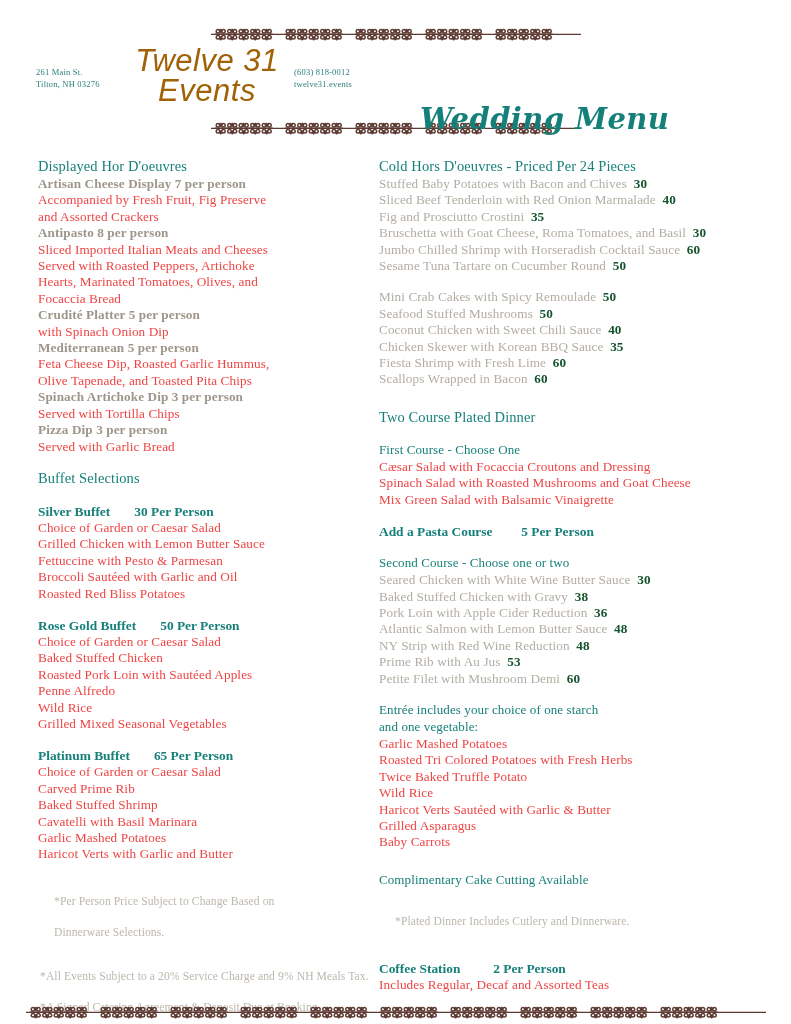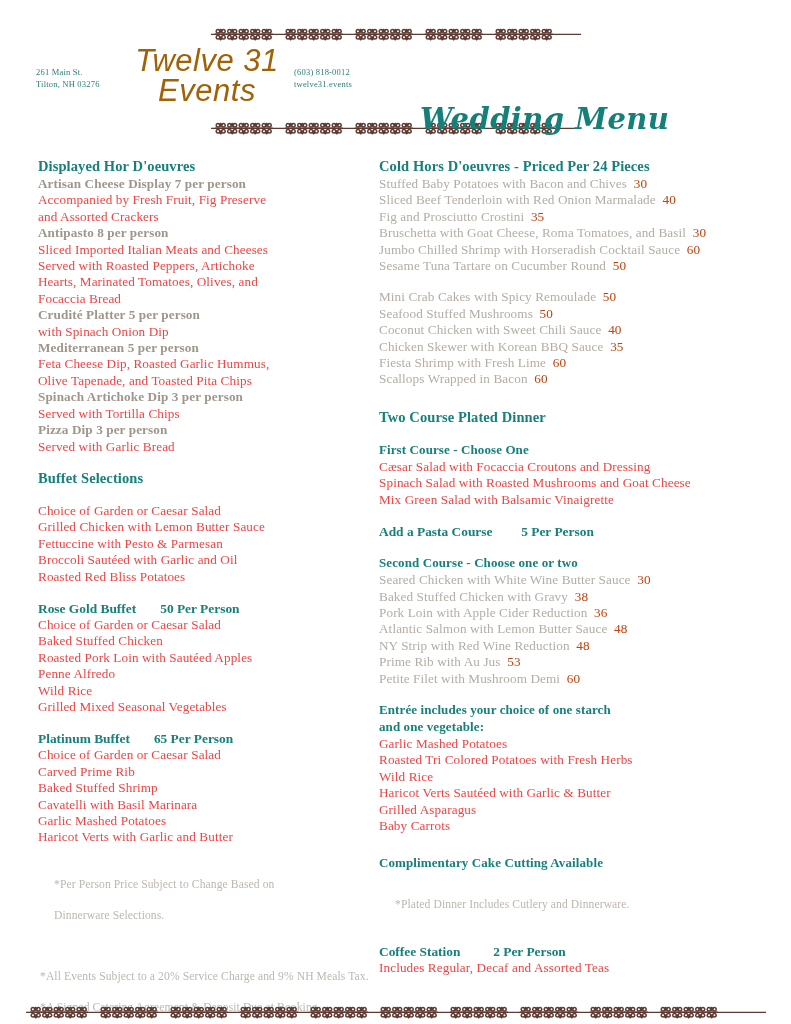--- a/index.html
+++ b/index.html
@@ -60,21 +60,21 @@
     letter-spacing:.4px;
   }
 
   
   .columns { display:flex; padding:0; margin-top:22px; }
   .col-left  { width:372px; padding-left:38px; box-sizing:border-box; }
   .col-right { width:419px; padding-left:7px; box-sizing:border-box; }
 
   .sec-head {
     color:#17807a;
-    font-weight:bold;
+    font-weight:normal;
     font-size:14.5px;
     line-height:17px;
     margin:0 0 1px 0;
     letter-spacing:.1px;
   }
   .sec-head.small { font-size:13px; line-height:16px; }
 
   .item-name {
     color:#9e968a;
     font-weight:bold;
@@ -83,21 +83,21 @@
     margin:0;
     letter-spacing:.1px;
   }
   .item-desc {
     color:#ef4444;
     font-size:13.2px;
     line-height:16.4px;
     margin:0;
     letter-spacing:.1px;
   }
-  .price { color:#c2410c; font-weight:normal; }
+  .price { color:#14532d; font-weight:bold; }
   .pri-line { color:#b3ada4; font-size:13.2px; line-height:16.4px; margin:0; letter-spacing:.1px; }
   .buffet-head {
     color:#17807a; font-weight:bold; font-size:13.4px; line-height:17px; margin:0;
   }
   .note {
     color:#bdb7ae; font-size:11.6px; line-height:15px; margin:16px; letter-spacing:.1px;
   }
   .gap-s { height:9px; }
   .gap-m { height:15px; }
   .gap-l { height:21px; }
@@ -193,20 +193,21 @@
           <div class="item-name">Spinach Artichoke Dip  3 per person</div>
           <div class="item-desc">Served with Tortilla Chips</div>
           <div class="item-name">Pizza Dip  3 per person</div>
           <div class="item-desc">Served with Garlic Bread</div>
         </div>
 
       <div class="gap-m"></div>
       <div class="sec-head">Buffet Selections</div>
       <div id="buffet-list">
           <div class="gap-m"></div>
+          <div class="buffet-head"><span>Silver Buffet</span><span style="display: inline-block; width: 24px;"></span><span>30 Per Person</span></div>
           <div class="item-desc">Choice of Garden or Caesar Salad</div>
           <div class="item-desc">Grilled Chicken with Lemon Butter Sauce</div>
           <div class="item-desc">Fettuccine with Pesto &amp; Parmesan</div>
           <div class="item-desc">Broccoli Sautéed with Garlic and Oil</div>
           <div class="item-desc">Roasted Red Bliss Potatoes</div>
           <div class="gap-m"></div>
           <div class="buffet-head"><span>Rose Gold Buffet</span><span style="display: inline-block; width: 24px;"></span><span>50 Per Person</span></div>
           <div class="item-desc">Choice of Garden or Caesar Salad</div>
           <div class="item-desc">Baked Stuffed Chicken</div>
           <div class="item-desc">Roasted Pork Loin with Sautéed Apples</div>
@@ -282,20 +283,21 @@
         </div>
 
       <div class="gap-m"></div>
       <div id="entree-heading">
           <div class="sec-head small">Entrée includes your choice of one starch</div>
           <div class="sec-head small">and one vegetable:</div>
         </div>
       <div id="entree-items">
           <div class="item-desc">Garlic Mashed Potatoes</div>
           <div class="item-desc">Roasted Tri Colored Potatoes with Fresh Herbs</div>
+          <div class="item-desc">Twice Baked Truffle Potato</div>
           <div class="item-desc">Wild Rice</div>
           <div class="item-desc">Haricot Verts Sautéed with Garlic &amp; Butter</div>
           <div class="item-desc">Grilled Asparagus</div>
           <div class="item-desc">Baby Carrots</div>
         </div>
 
       <div class="gap-l"></div>
       <div class="sec-head small">Complimentary Cake Cutting Available</div>
       <div class="gap-s"></div>
       <div class="note">*Plated Dinner Includes Cutlery and Dinnerware.</div>

